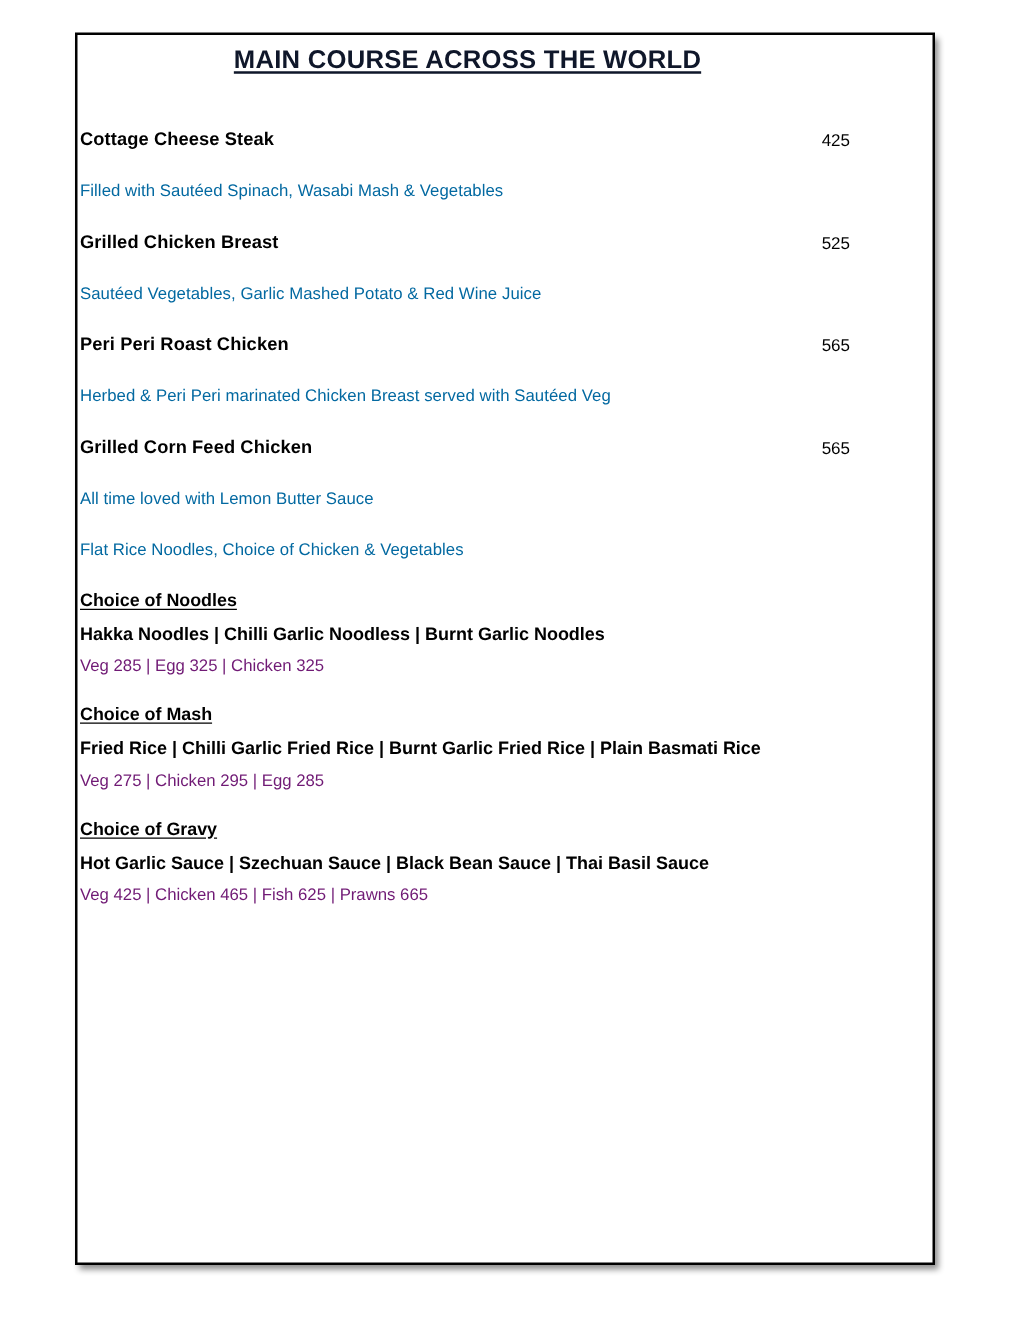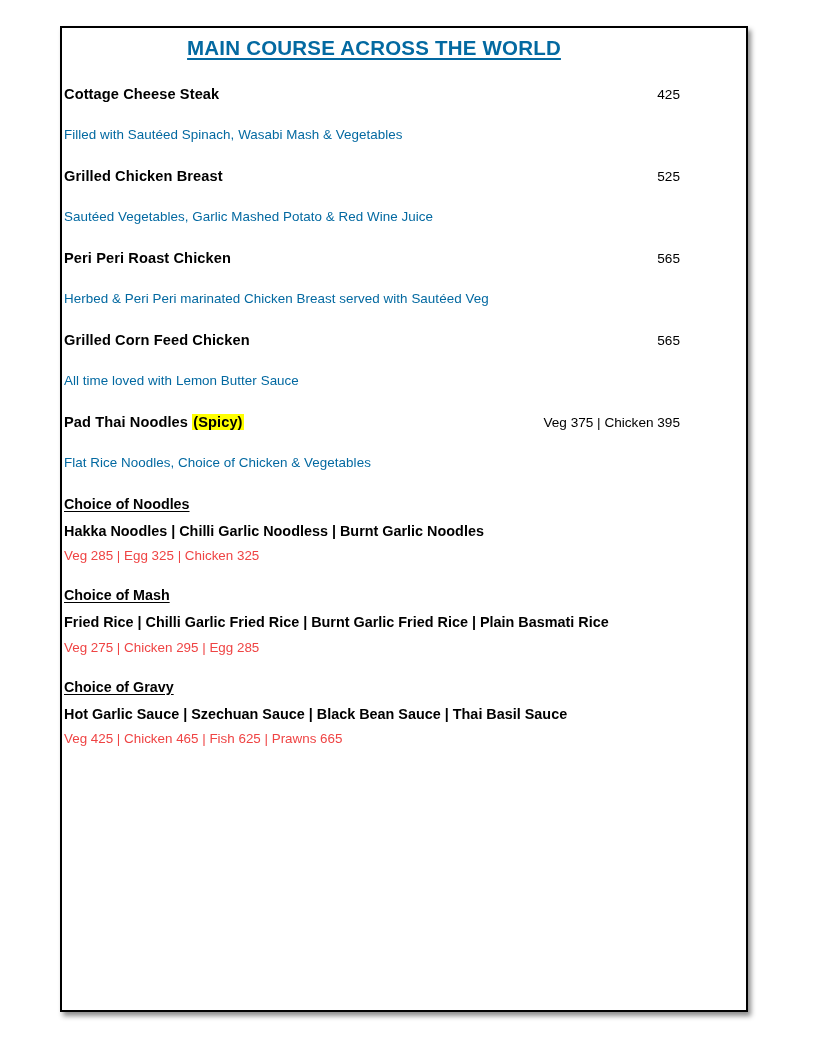--- a/index.html
+++ b/index.html
@@ -44,22 +44,22 @@
     box-sizing: border-box;
   }
 
   .doc-title {
     text-align: center;
     font-size: 20.5px;
     font-weight: bold;
     letter-spacing: 0.2px;
     text-decoration: underline;
     text-underline-offset: 3px;
-    color: #0369a1;
-    margin: 0 0 26px 0;
+    color: #0f172a;
+    margin: 0 0 44px 0;
     padding-left: 4px;
   }
 
   .item {
     margin-bottom: 26px;
   }
 
   .item-head {
     display: flex;
     align-items: center;
@@ -109,21 +109,21 @@
   .group-options {
     font-size: 14.4px;
     font-weight: bold;
     color: #000000;
     line-height: 1.55;
     max-width: 600px;
   }
 
   .group-prices {
     font-size: 13.4px;
-    color: #ef4444;
+    color: #701a75;
     margin-top: 6px;
   }
 
   .pad-thai-price {
     font-size: 13.6px;
     color: #000000;
     white-space: nowrap;
   }
 </style>
 </head>
@@ -163,24 +163,20 @@
     <div class="item">
       <div class="item-head">
         <span class="item-name">Grilled Corn Feed Chicken</span>
         <span class="item-price">565</span>
       </div>
       <div class="item-desc">All time loved with Lemon Butter Sauce</div>
     </div>
 
 
     <div class="item">
-      <div class="item-head">
-        <span class="item-name"><span>Pad Thai Noodles</span> <span class="spicy">(Spicy)</span></span>
-        <span class="item-price pad-thai-price">Veg 375 | Chicken 395</span>
-      </div>
       <div class="item-desc">Flat Rice Noodles, Choice of Chicken &amp; Vegetables</div>
     </div>
 
     <div class="group">
       <div class="group-title">Choice of Noodles</div>
       <div class="group-options">Hakka Noodles | Chilli Garlic Noodless | Burnt Garlic Noodles</div>
       <div class="group-prices">Veg 285 | Egg 325 | Chicken 325</div>
     </div>
 
     <div class="group">

